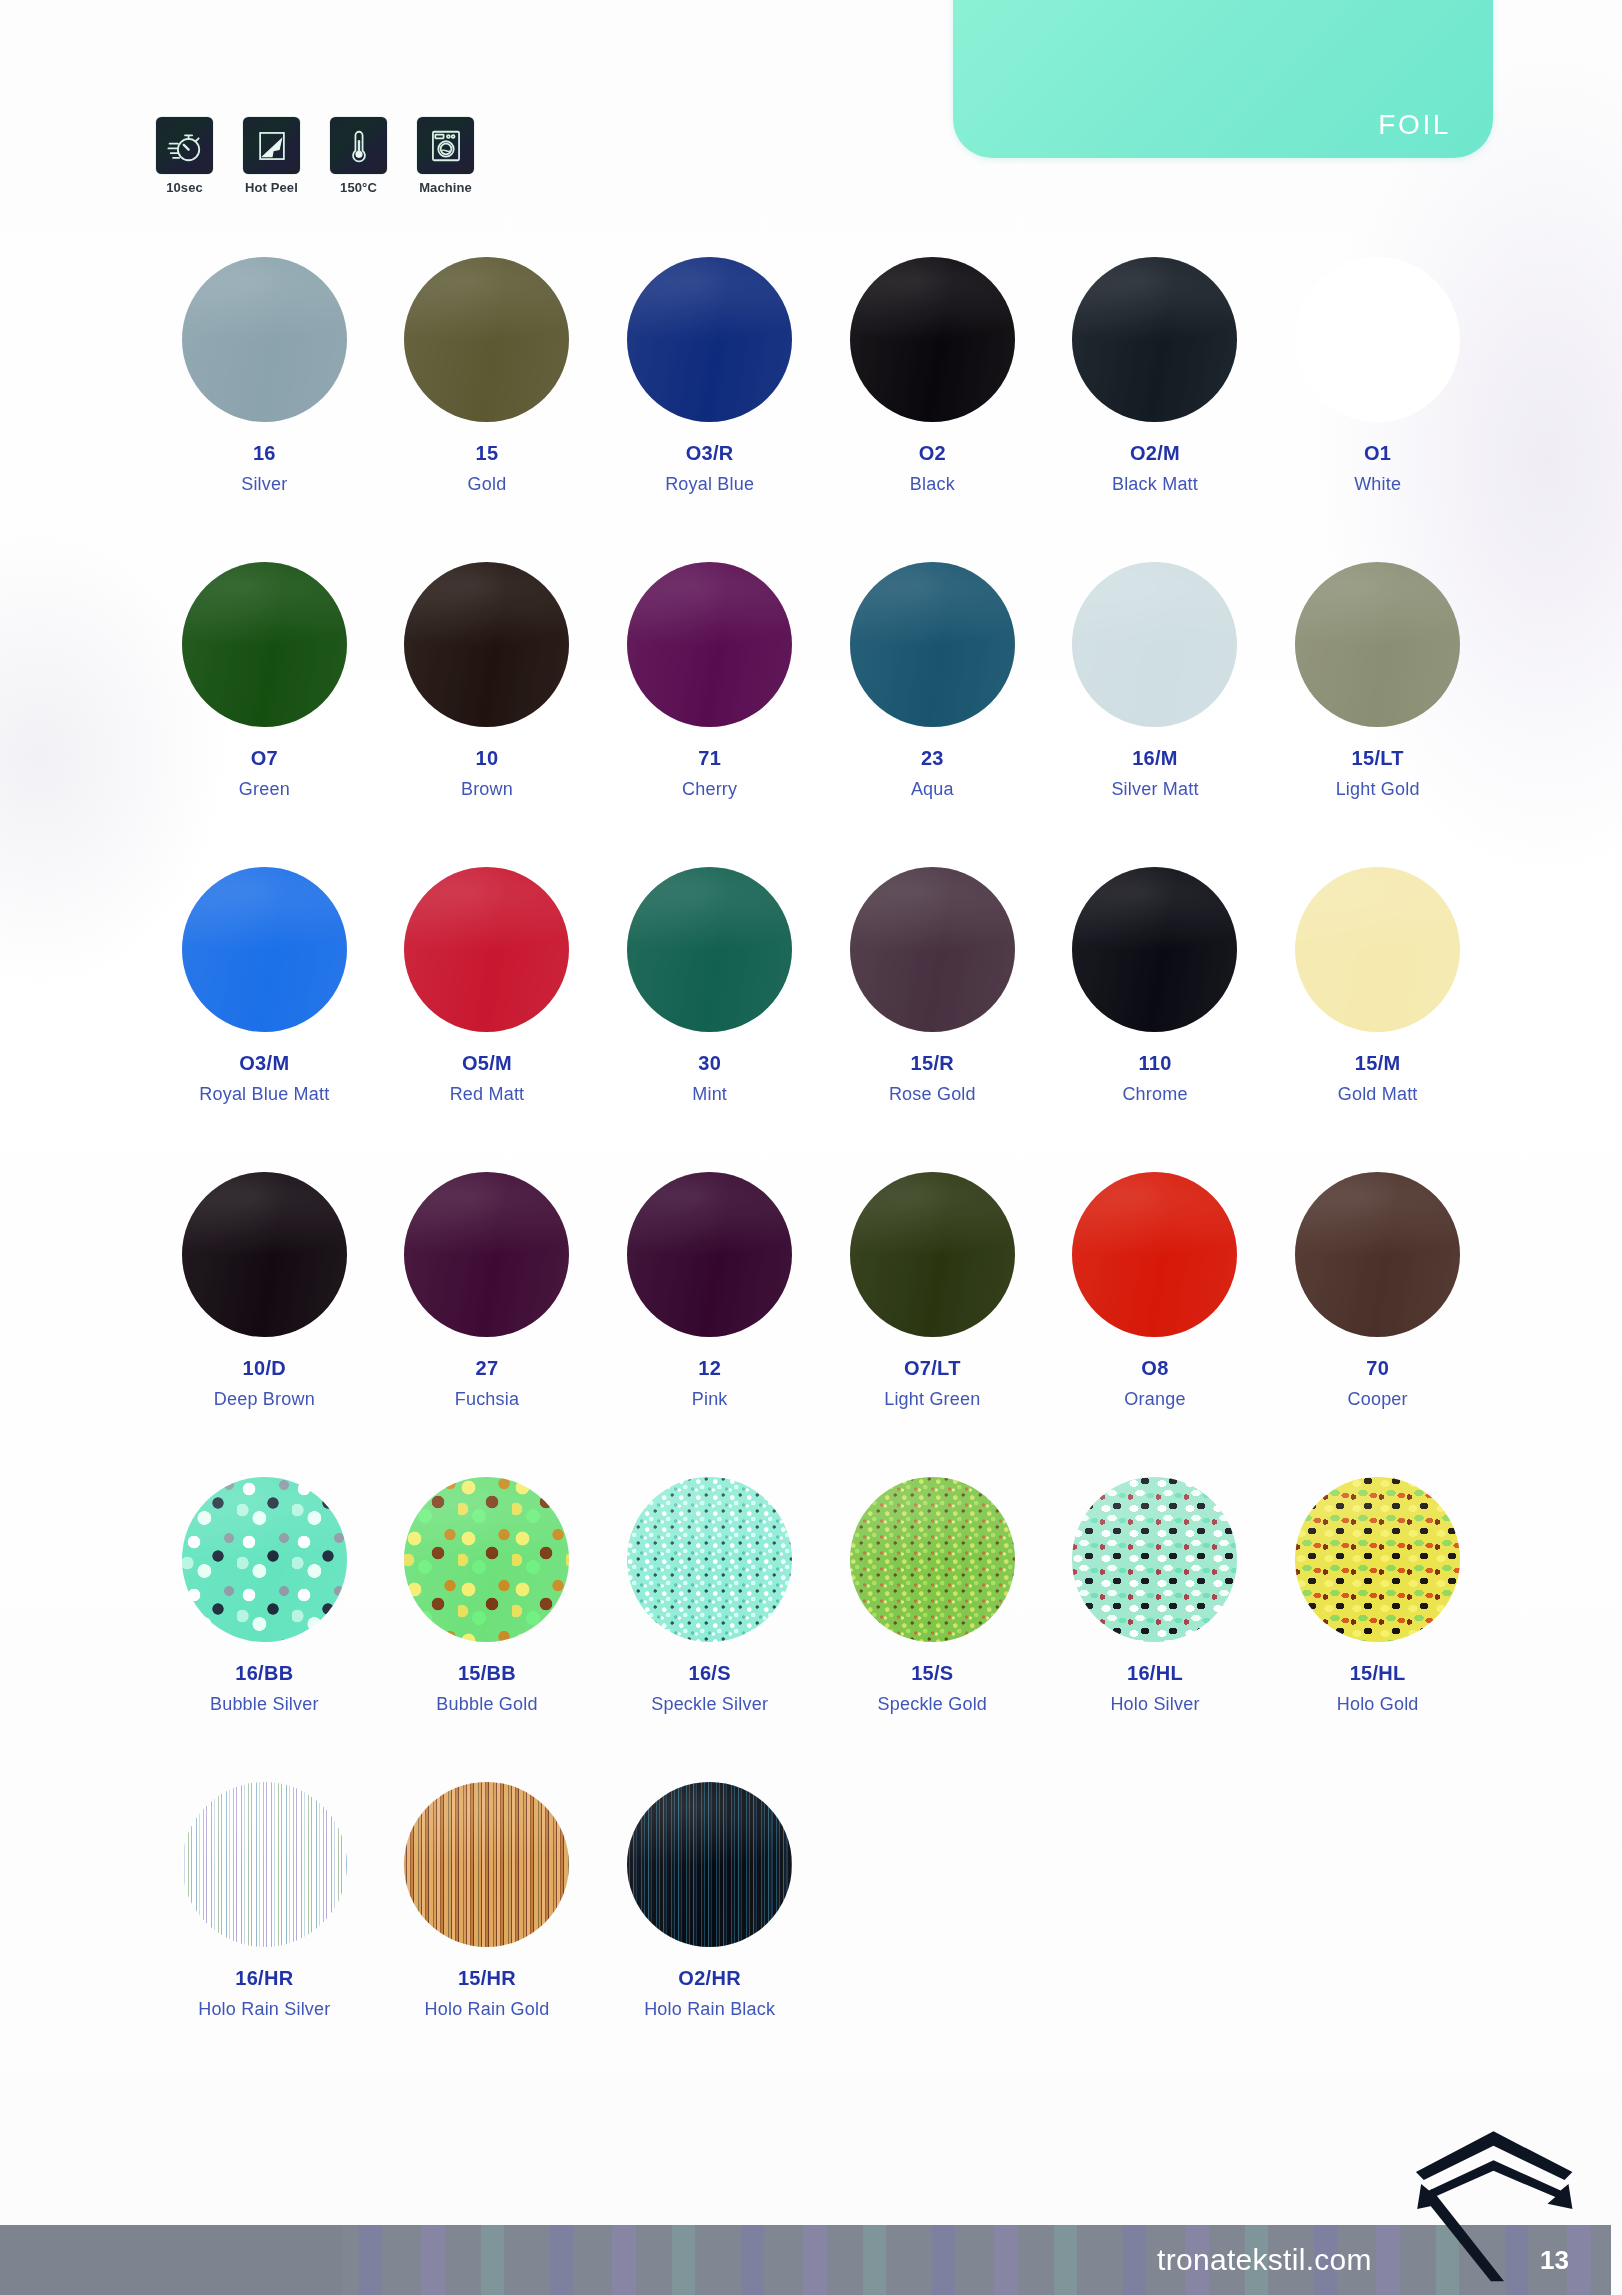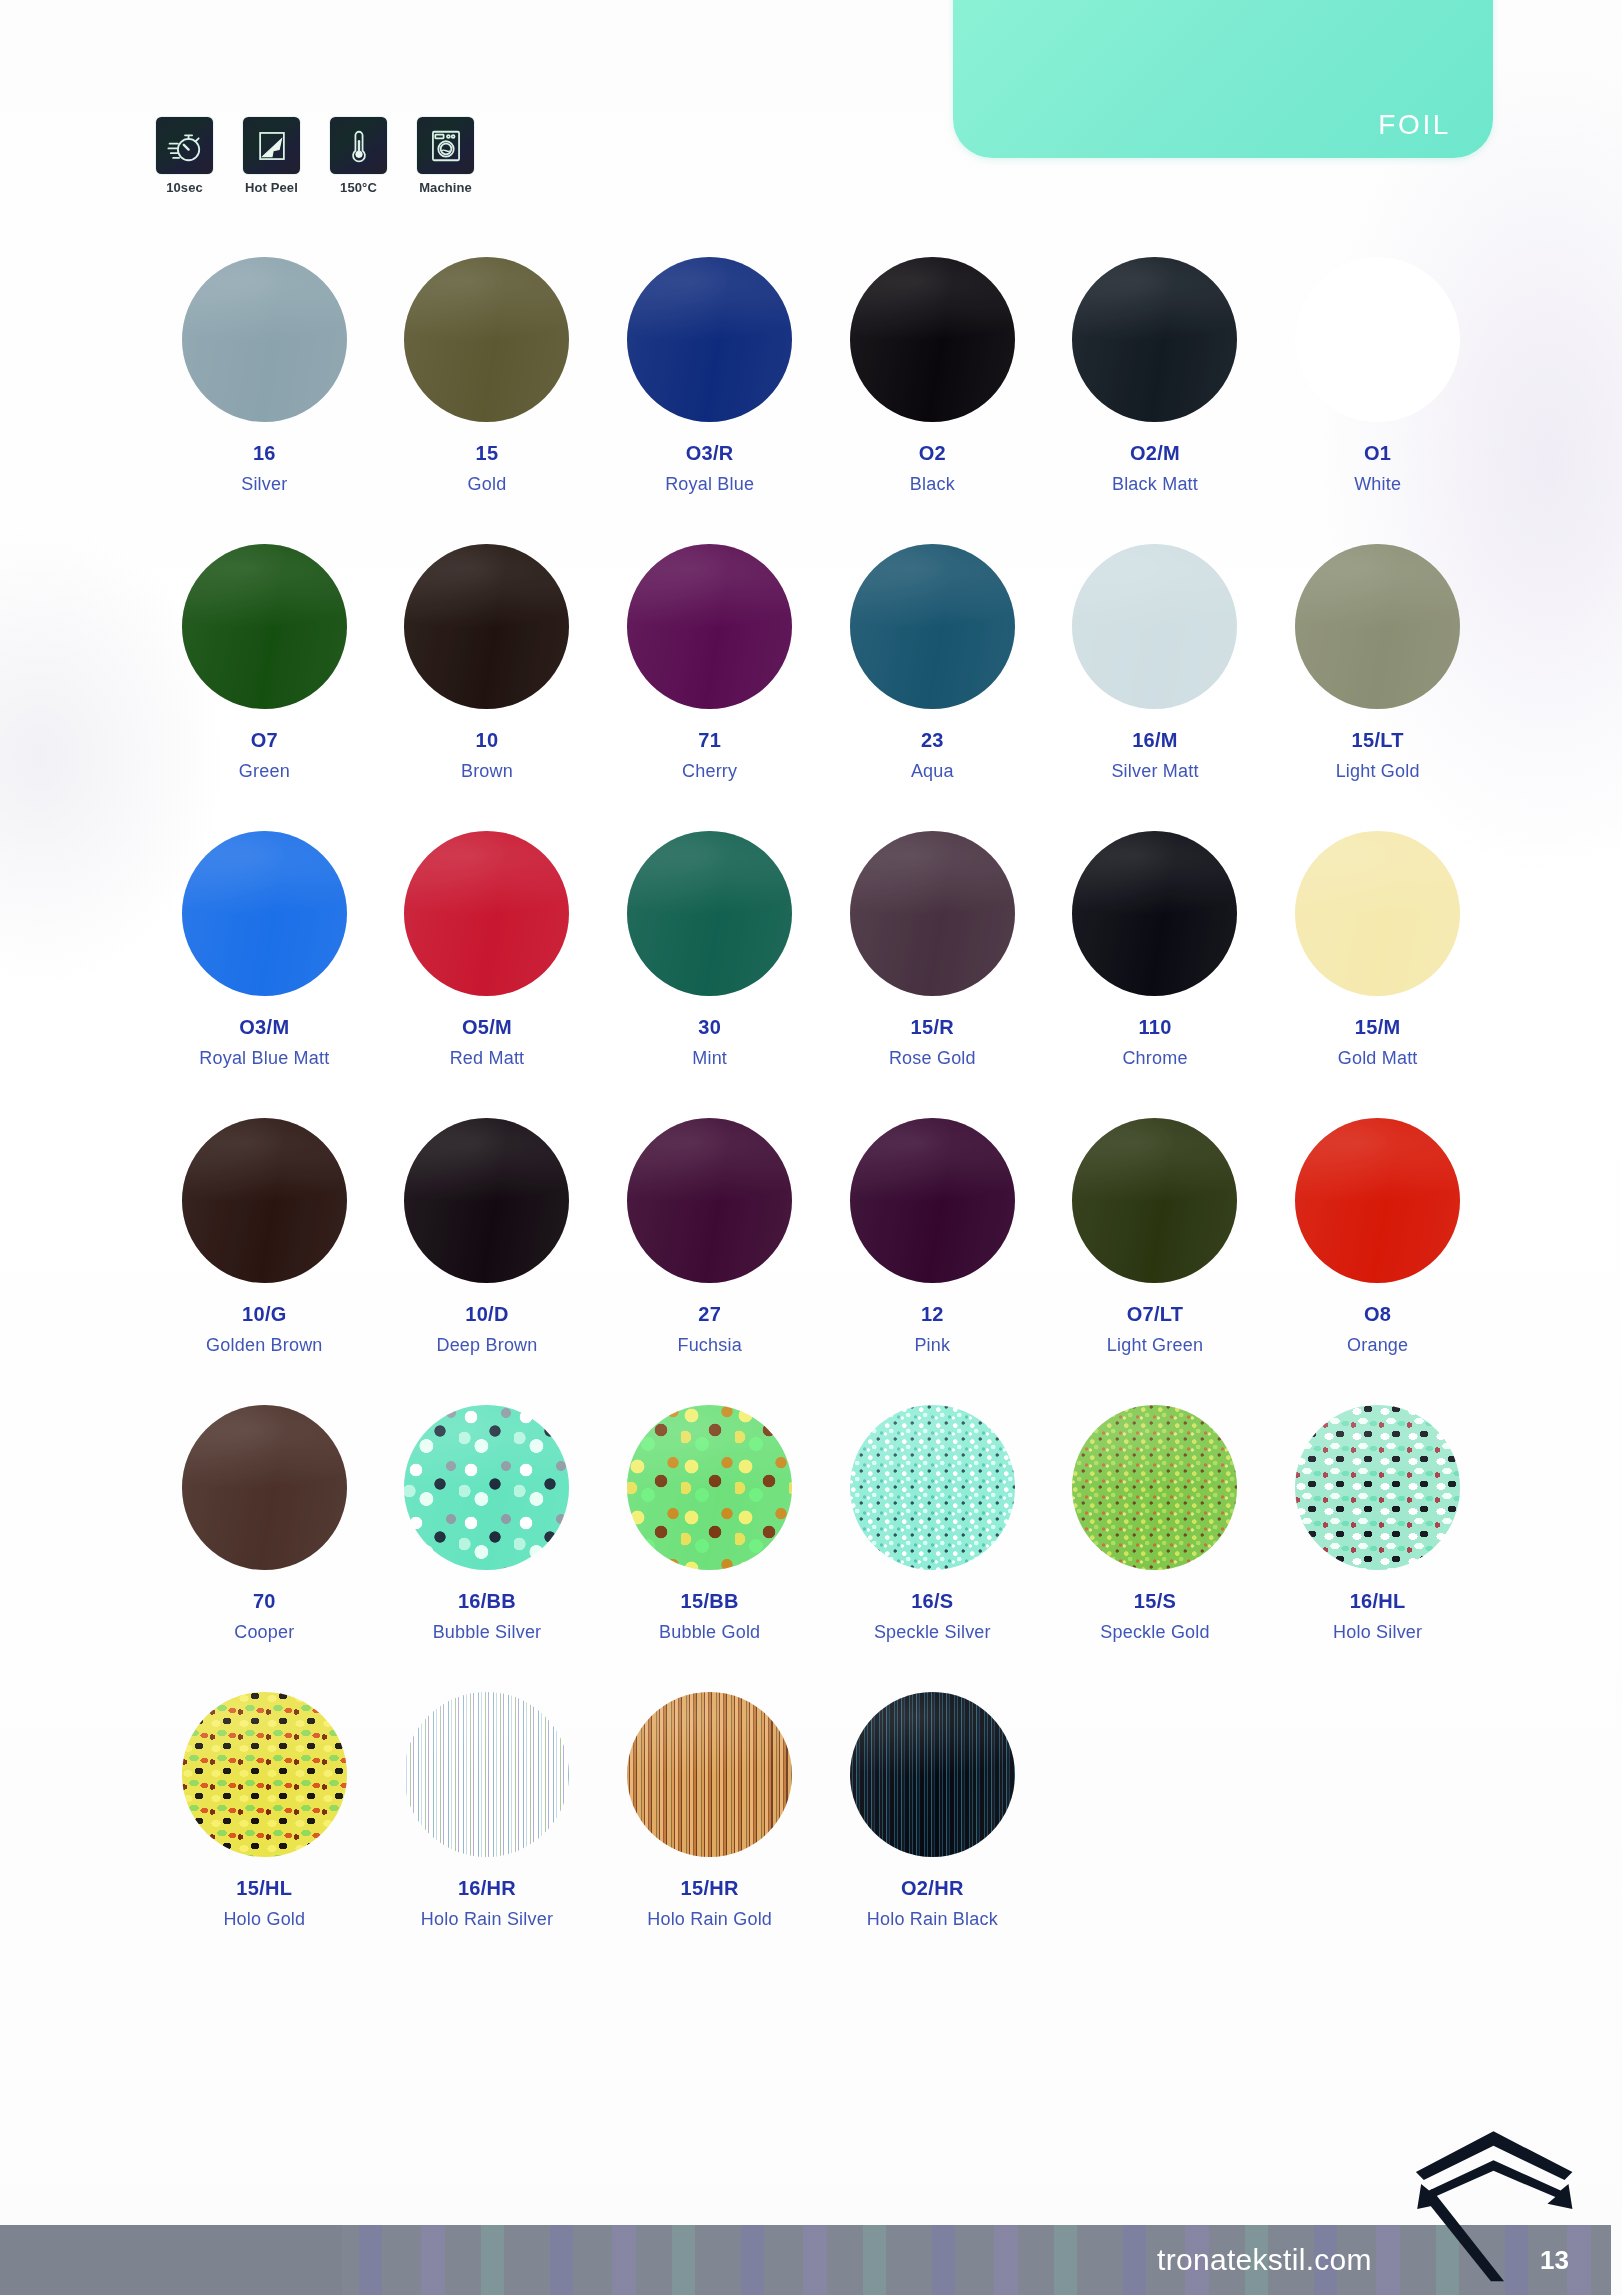--- a/index.html
+++ b/index.html
@@ -52,21 +52,21 @@
     margin-top:6px;font-size:13px;color:#2f3840;font-weight:700;
     letter-spacing:0.1px;white-space:nowrap;
   }
 
   
   .grid{
     position:absolute;left:153px;top:257px;
     width:1336px;
     display:grid;
     grid-template-columns:repeat(6,1fr);
-    row-gap:17px;
+    row-gap:35px;
   }
   .cell{
     display:flex;flex-direction:column;align-items:center;
     height:270px;
   }
   .dot{
     width:165px;height:165px;border-radius:50%;
     background:#ffffff;
     position:relative;overflow:hidden;
     flex:0 0 auto;
@@ -364,25 +364,20 @@
       <div class="dot" style="background-color: rgb(10, 10, 18);"></div>
       <div class="code">110</div>
       <div class="name">Chrome</div>
     </div>
     <div class="cell">
       <div class="dot" style="background-color: rgb(245, 233, 174);"></div>
       <div class="code">15/M</div>
       <div class="name">Gold Matt</div>
     </div>
     <div class="cell">
-      <div class="dot" style="background-color: rgb(41, 20, 16);"></div>
-      <div class="code">10/G</div>
-      <div class="name">Golden Brown</div>
-    </div>
-    <div class="cell">
       <div class="dot" style="background-color: rgb(18, 10, 16);"></div>
       <div class="code">10/D</div>
       <div class="name">Deep Brown</div>
     </div>
     <div class="cell">
       <div class="dot" style="background-color: rgb(61, 10, 51);"></div>
       <div class="code">27</div>
       <div class="name">Fuchsia</div>
     </div>
     <div class="cell">

